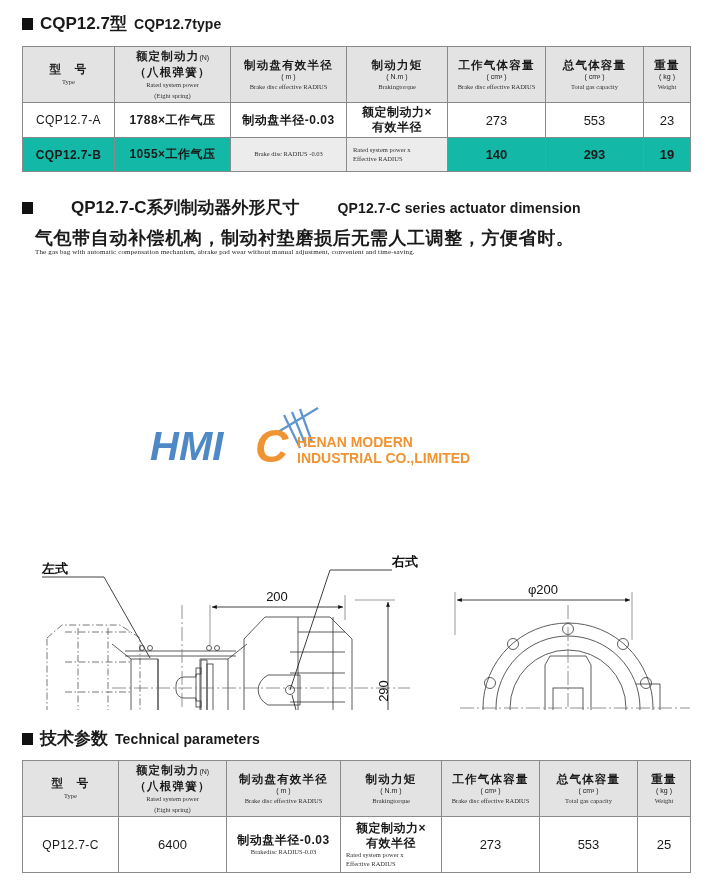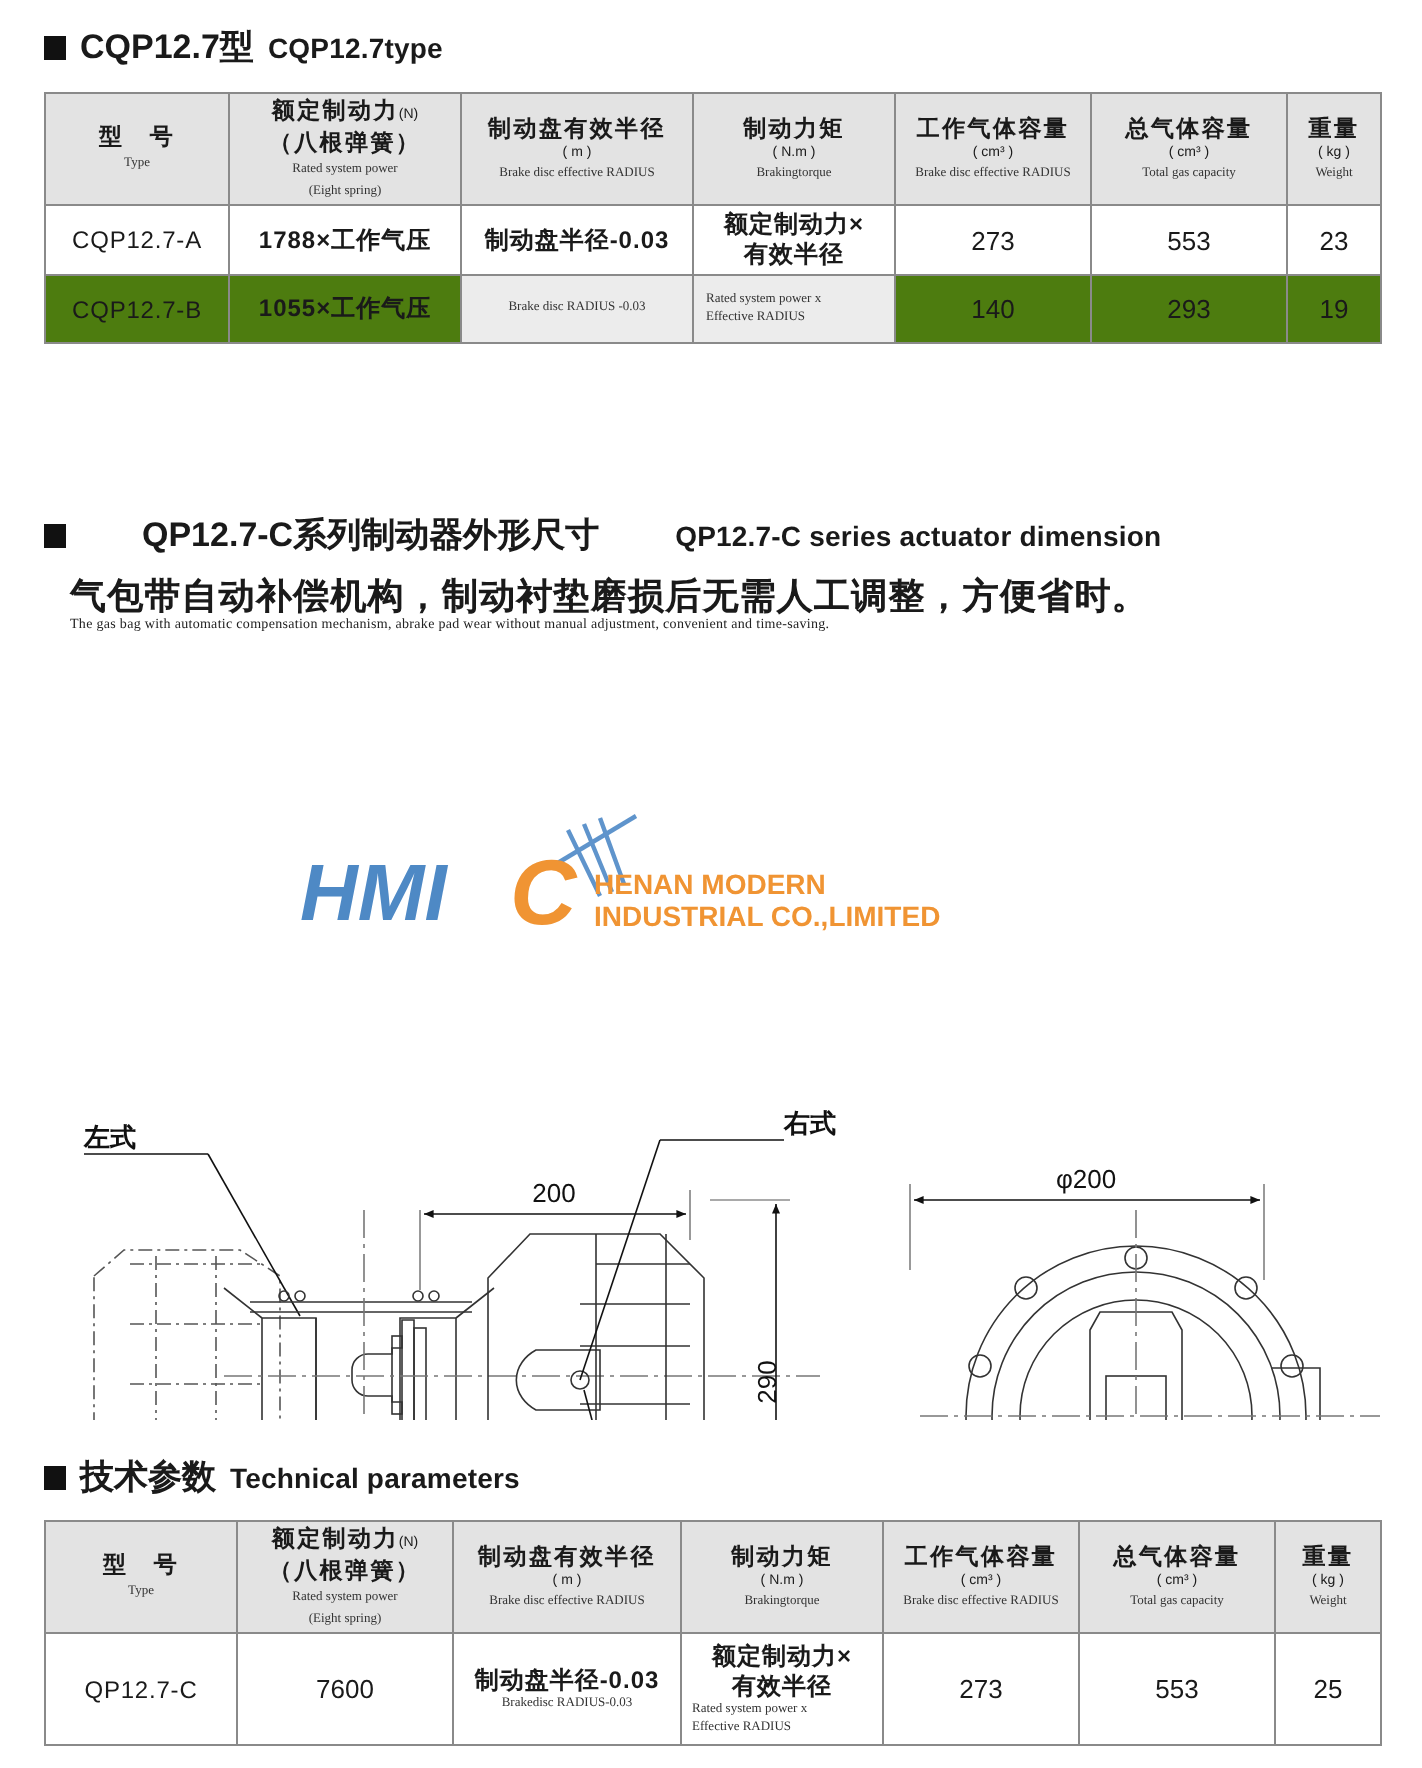--- a/index.html
+++ b/index.html
@@ -85,21 +85,21 @@
   }
   .cell-num {
     font-size: 13px;
   }
   .cell-en {
     font-size: 6.5px; line-height: 8.5px;
     font-family: "Liberation Serif", "DejaVu Serif", serif;
     color: #333;
   }
   tr.shaded td { background: #ececec; }
-  tr.shaded td.white { background: #4d7c0f; }
+  tr.shaded td.white { background: #14b8a6; font-weight: bold; }
 
   
   .para {
     margin-left: 35px;
     margin-top: 10px;
   }
   .para-cn {
     font-size: 18px; font-weight: bold; letter-spacing: .6px; line-height: 18px;
   }
   .para-en {
@@ -196,21 +196,21 @@
       <td class="cell-en">Brake disc RADIUS -0.03</td>
       <td class="cell-en" style="white-space:pre-line;text-align:left;padding-left:6px">Rated system power x
 Effective RADIUS</td>
       <td class="cell-num white">140</td>
       <td class="cell-num white">293</td>
       <td class="cell-num white">19</td>
     </tr>
   </tbody>
 </table>
 
-<div class="section-head" style="margin-top:84px;gap:38px;">
+<div class="section-head" style="margin-top:24px;gap:38px;">
   <span class="sq-marker"></span>
   <span class="sec-cn">QP12.7-C系列制动器外形尺寸</span>
   <span class="sec-en">QP12.7-C series actuator dimension</span>
 </div>
 
 <div class="para">
   <div class="para-cn">气包带自动补偿机构，制动衬垫磨损后无需人工调整，方便省时。</div>
   <div class="para-en">The gas bag with automatic compensation mechanism, abrake pad wear without manual adjustment, convenient and time-saving.</div>
 </div>
 
@@ -526,21 +526,21 @@
       <td>
         <div class="h-cn">重量</div>
         <div class="h-unit">( kg )</div>
         <div class="h-en">Weight</div>
       </td>
     </tr>
   </thead>
   <tbody>
     <tr style="height:56px">
       <td class="cell-model">QP12.7-C</td>
-      <td class="cell-num">7600</td>
+      <td class="cell-num">6400</td>
       <td>
         <div class="cell-cn">制动盘半径-0.03</div>
         <div class="cell-en">Brakedisc RADIUS-0.03</div>
       </td>
       <td>
         <div class="cell-cn" style="white-space:pre-line">额定制动力×
 有效半径</div>
         <div class="cell-en" style="white-space:pre-line;text-align:left;padding-left:4px">Rated system power x
 Effective RADIUS</div>
       </td>

